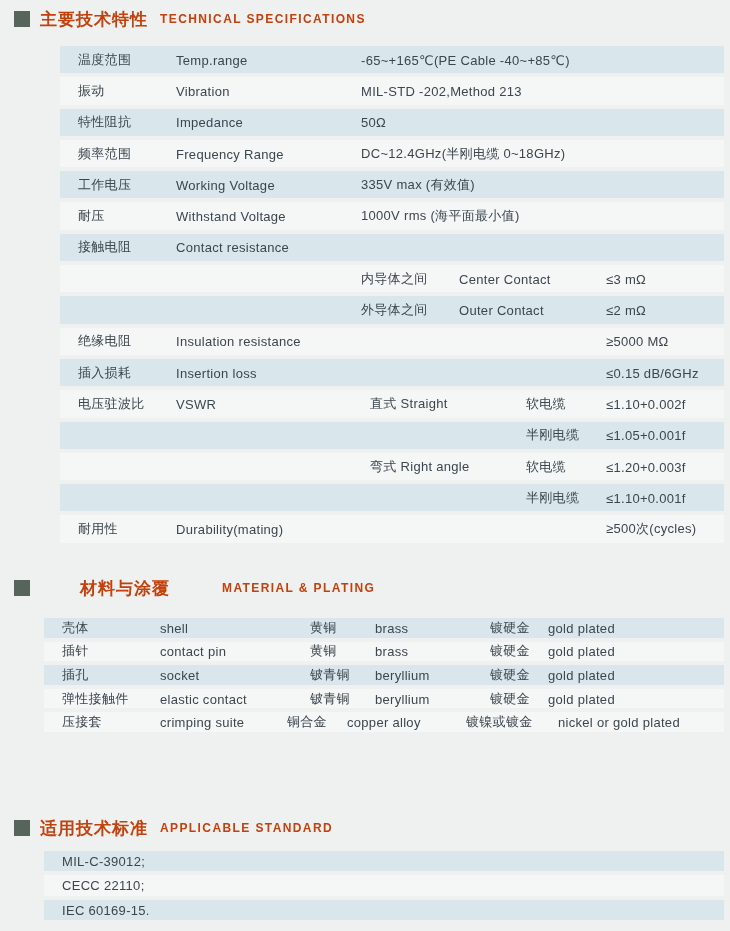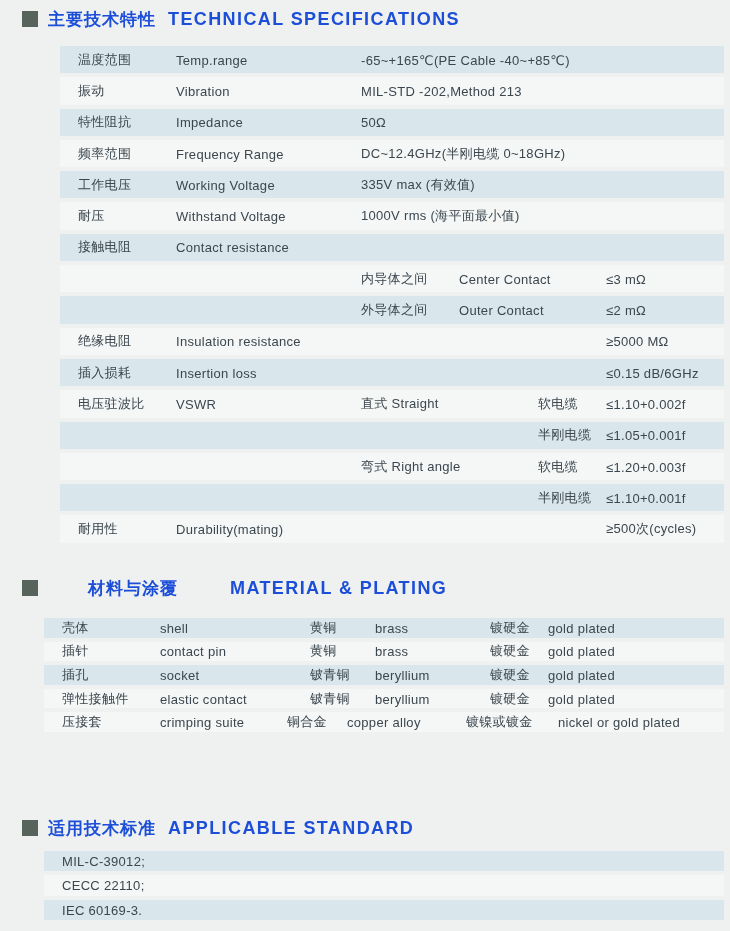--- a/index.html
+++ b/index.html
@@ -8,31 +8,31 @@
     background:#eef1f0;
     font-family:"Liberation Sans","DejaVu Sans",sans-serif;
     color:#3c464e;
     overflow:hidden;
     position:relative;
   }
   .page{position:absolute;inset:0;}
 
   
   .sec-header{
-    position:absolute;left:22px;height:20px;
+    position:absolute;left:14px;height:20px;
     display:flex;align-items:center;
-    color:#1d4ed8;
+    color:#c2410c;
     white-space:nowrap;
   }
   .sq{
     width:16px;height:16px;background:#56645c;
     margin-right:10px;flex:0 0 auto;
   }
   .h-cn{font-size:17px;font-weight:700;letter-spacing:1px;margin-right:12px;}
-  .h-en{font-size:18px;font-weight:700;letter-spacing:1.4px;text-align:center;}
+  .h-en{font-size:12px;font-weight:700;letter-spacing:1.4px;text-align:center;}
 
   
   .row{position:relative;width:100%;}
   .row::before{
     content:"";position:absolute;left:44px;right:6px;top:2px;bottom:2px;
     background:transparent;
   }
   .row.b::before{background:#d9e6ec;}
   .row.w::before{background:#f4f7f6;}
   .row span{
@@ -41,22 +41,22 @@
   }
 
   
   .spec-rows{position:absolute;top:44px;left:0;right:0;margin-left:16px;}
   .spec-rows .row{height:31.3px;}
   .cs {left:62px;}
   .ce {left:160px;}
   .cv {left:345px;}
   .csc{left:345px;}
   .cse{left:443px;}
-  .cty{left:345px;}
-  .ccb{left:522px;}
+  .cty{left:354px;}
+  .ccb{left:510px;}
   .cl {left:590px;}
 
   
   .mat-rows{position:absolute;top:616px;left:0;right:0;}
   .mat-rows .row{height:23.6px;}
   .mc1{left:62px;}
   .mc2{left:160px;}
   .mc3{left:310px;}
   .mc4{left:375px;}
   .mc5{left:490px;}
@@ -224,17 +224,17 @@
   </div>
 
   <div class="std-rows">
     <div class="row b">
       <span class="stc">MIL-C-39012;</span>
     </div>
     <div class="row w">
       <span class="stc">CECC 22110;</span>
     </div>
     <div class="row b">
-      <span class="stc">IEC 60169-3.</span>
+      <span class="stc">IEC 60169-15.</span>
     </div>
   </div>
 
 </div>
 
 </body></html>

